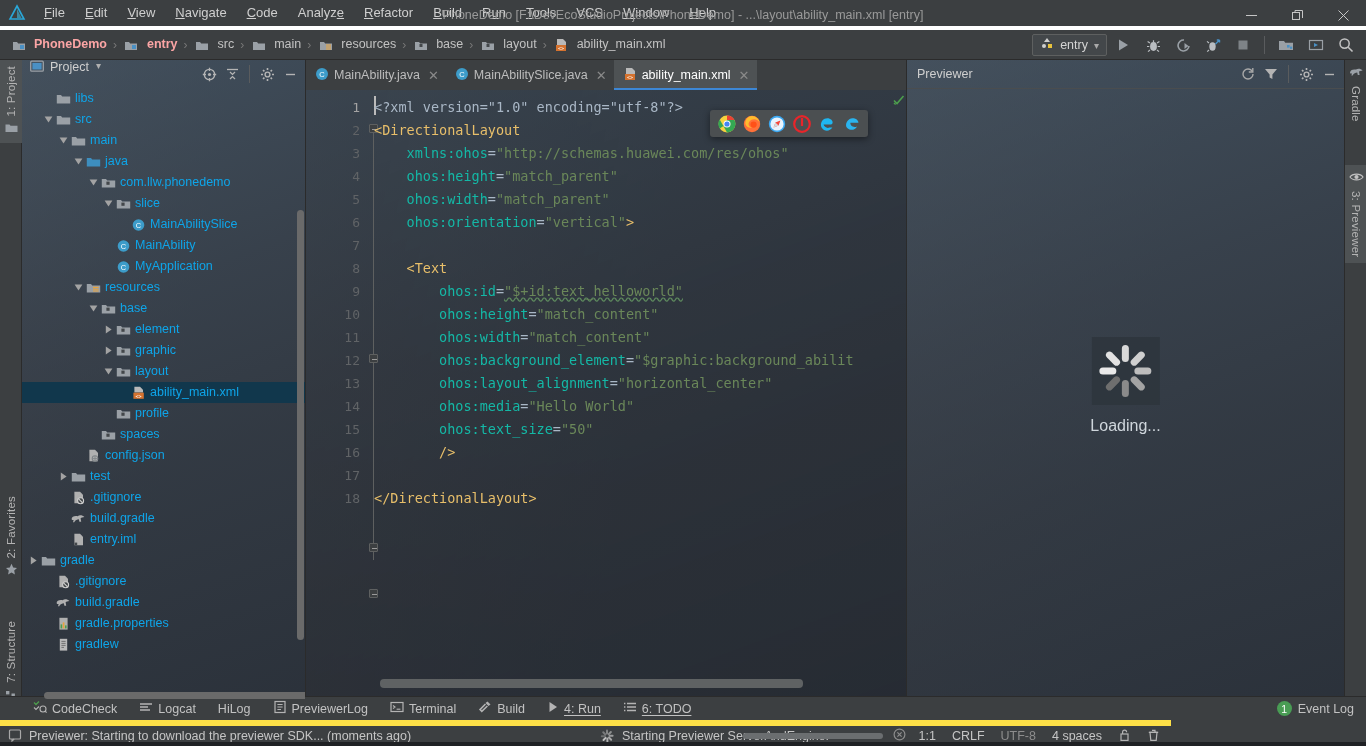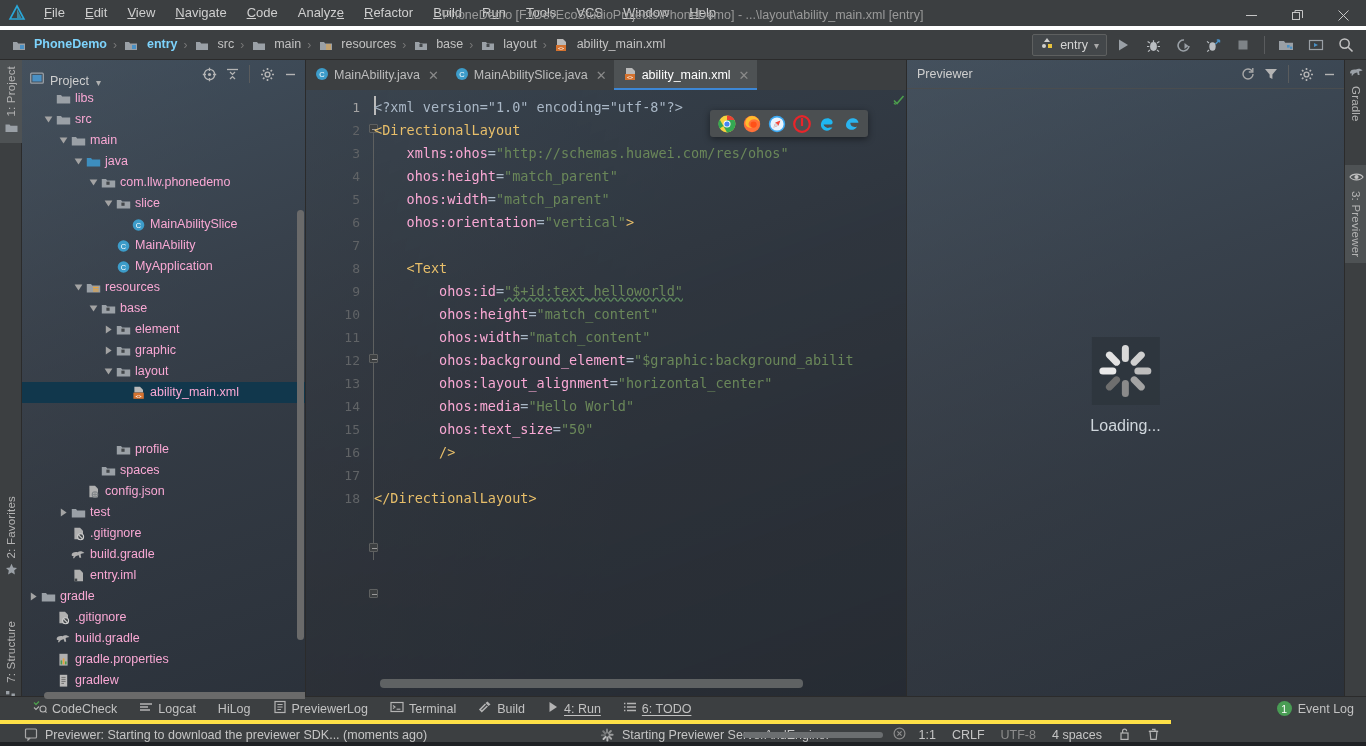--- a/index.html
+++ b/index.html
@@ -45,21 +45,21 @@
   .wbtn { width: 46px; height: 30px; display: flex; align-items: center; justify-content: center; color: #c6c6c6; }
 
   
   #navbar {
     position: absolute; left: 0; top: 30px; width: 1366px; height: 30px;
     background: #3c3f41; display: flex; align-items: center; padding-left: 8px;
     border-bottom: 1px solid #2b2b2b;
   }
   .crumb { display: flex; align-items: center; gap: 4px; padding: 0 2px; height: 24px; }
   .crumb span.lbl { font-size: 12.5px; color: #c2c2c2; }
-  .crumb.bold span.lbl { font-weight: bold; color: #7dd3fc; text-align: center; }
+  .crumb.bold span.lbl { font-weight: bold; color: #fca5a5; text-align: center; }
   .sep { color: #777; margin: 0 4px; font-size: 12px; }
 
   .tb-right { position: absolute; right: 6px; top: 0; height: 30px; display: flex; align-items: center; gap: 2px; }
   .runcfg {
     display: flex; align-items: center; gap: 6px;
     height: 22px; padding: 0 7px;
     border: 1px solid #5e6060; border-radius: 2px;
     background: #43474a; color: #d4d4d4; font-size: 12.5px;
   }
   .tbtn { width: 28px; height: 26px; display: flex; align-items: center; justify-content: center; border-radius: 3px; }
@@ -85,34 +85,34 @@
   }
   .vtab.sel { background: #4e5254; }
   .vtab.rot180 .vtxt { transform: rotate(180deg); }
 
   
   #project {
     position: absolute; left: 22px; top: 60px; width: 283px; height: 640px;
     background: #3c3f41; overflow: hidden;
   }
   #proj-head {
-    position: relative; height: 28px; display: flex; align-items: flex-end;
+    position: relative; height: 28px; display: flex; align-items: flex-start;
     padding-left: 8px; z-index: 2;
   }
   #proj-head .ptitle { font-size: 12.5px; color: #cfcfcf; margin-left: 6px; }
   #proj-head .phbtns { position: absolute; right: 4px; top: 0; height: 28px; display: flex; align-items: center; gap: 1px; }
   .phb { width: 22px; height: 22px; display: flex; align-items: center; justify-content: center; border-radius: 3px; }
 
   #tree {
     position: absolute; left: 0; top: 28px; width: 283px; height: 612px;
     overflow: hidden; z-index: 2;
   }
   .row {
     position: relative; height: 21px; display: flex; align-items: center;
-    font-size: 12.5px; color: #f9a8d4; white-space: nowrap; cursor: default;
+    font-size: 12.5px; color: #0ea5e9; white-space: nowrap; cursor: default;
   }
   .row.selected { background: #11374c; }
   .tw { width: 14px; display: flex; align-items: center; justify-content: center; flex: 0 0 14px; }
   .ico { width: 17px; display: flex; align-items: center; justify-content: center; flex: 0 0 17px; margin-right: 3px; }
   .lbl { padding-bottom: 1px; }
 
   #proj-scroll {
     position: absolute; right: 1px; top: 150px; width: 7px; height: 430px;
     background: #6a6a6a; border-radius: 4px; z-index: 3;
   }
@@ -162,21 +162,21 @@
   }
   #foldline { position: absolute; left: 5px; width: 1px; background: #5e6060; }
 
   #codetext {
     position: absolute; left: 68px; top: 0; width: 532px; height: 610px;
     padding-top: 6px; z-index: 2;
     font-family: "DejaVu Sans Mono", monospace; font-size: 13.5px;
   }
   .cline { height: 23px; line-height: 23px; white-space: pre; }
   .t-tag { color: #e8bf6a; }
-  .t-attr { color: #f9a8d4; }
+  .t-attr { color: #14b8a6; }
   .t-eq { color: #a9b7c6; }
   .t-str { color: #6a8759; }
   .t-pi { color: #a9b7c6; }
   .t-punct { color: #a9b7c6; }
   .wavy { text-decoration: underline wavy #5d8a5d; text-decoration-skip-ink: none; }
   #caret { position: absolute; left: 68px; top: 6px; width: 1.5px; height: 19px; background: #bbbbbb; }
 
   #code-right-marks { position: absolute; right: 0; top: 0; width: 12px; height: 610px; z-index: 3; }
   #editor-hscroll {
     position: absolute; left: 74px; bottom: 12px; width: 423px; height: 9px;
@@ -225,22 +225,22 @@
   .bwin { display: flex; align-items: center; gap: 5px; padding: 0 11px; height: 22px; font-size: 12.5px; color: #c2c2c2; }
   #eventlog { position: absolute; right: 12px; display: flex; align-items: center; gap: 6px; font-size: 12.5px; color: #c2c2c2; }
   .badge {
     min-width: 15px; height: 15px; border-radius: 8px; background: #499c54; color: #fff;
     font-size: 10.5px; display: flex; align-items: center; justify-content: center; padding: 0 4px;
   }
 
   
   #statusbar {
     position: absolute; left: 0; top: 720px; width: 1171px; height: 26px;
-    background: #3c3f41; border-top: 4px solid #fde047;
-    display: flex; align-items: center; padding: 0 24px;
+    background: #3c3f41; border-top: 6px solid #fde047;
+    display: flex; align-items: center; padding: 0 8px;
   }
   #status-left { display: flex; align-items: center; gap: 7px; font-size: 12.5px; color: #c5c5c5; }
   #status-mid { position: absolute; left: 600px; display: flex; align-items: center; gap: 8px; font-size: 12.5px; color: #c5c5c5; }
   #status-right { position: absolute; right: 8px; display: flex; align-items: center; gap: 10px; font-size: 12.5px; color: #c5c5c5; }
   #pbar { width: 140px; height: 6px; border-radius: 3px; background: #6b6e70; }
   .mutedtxt { color: #8d8d8d; }
   .sbtn { padding: 0 3px; }
 
   
   #taskbar {
@@ -722,21 +722,21 @@
         <span class="tw"></span>
         <span class="ico">
           <svg width="15" height="14" viewBox="0 0 15 14">
             <path d="M3.4 0.8h5.6l3 3v2.8H3.4z" fill="#b9b9b9"></path>
             <rect x="2.4" y="6.6" width="10.4" height="6.2" fill="#d4722f"></rect>
             <text x="7.6" y="11.6" font-size="5" fill="#fff" text-anchor="middle" font-family="DejaVu Sans Mono, monospace">&lt;&gt;</text>
           </svg>
         </span>
         <span class="lbl">ability_main.xml</span>
       </div>
-      <div class="row" style="padding-left: 79px; margin-top: 36px;">
+      <div class="row" style="padding-left: 79px;">
         <span class="tw"></span>
         <span class="ico">
           <svg width="15" height="14" viewBox="0 0 15 14">
             <path d="M0.8 3h4.2l1.2 1.6H14.2V11.6H0.8z" fill="#9aa0a6"></path>
             <rect x="5.4" y="5.6" width="3.2" height="3.2" fill="#43474a"></rect>
           </svg>
         </span>
         <span class="lbl">profile</span>
       </div>
       <div class="row" style="padding-left: 64px;">

